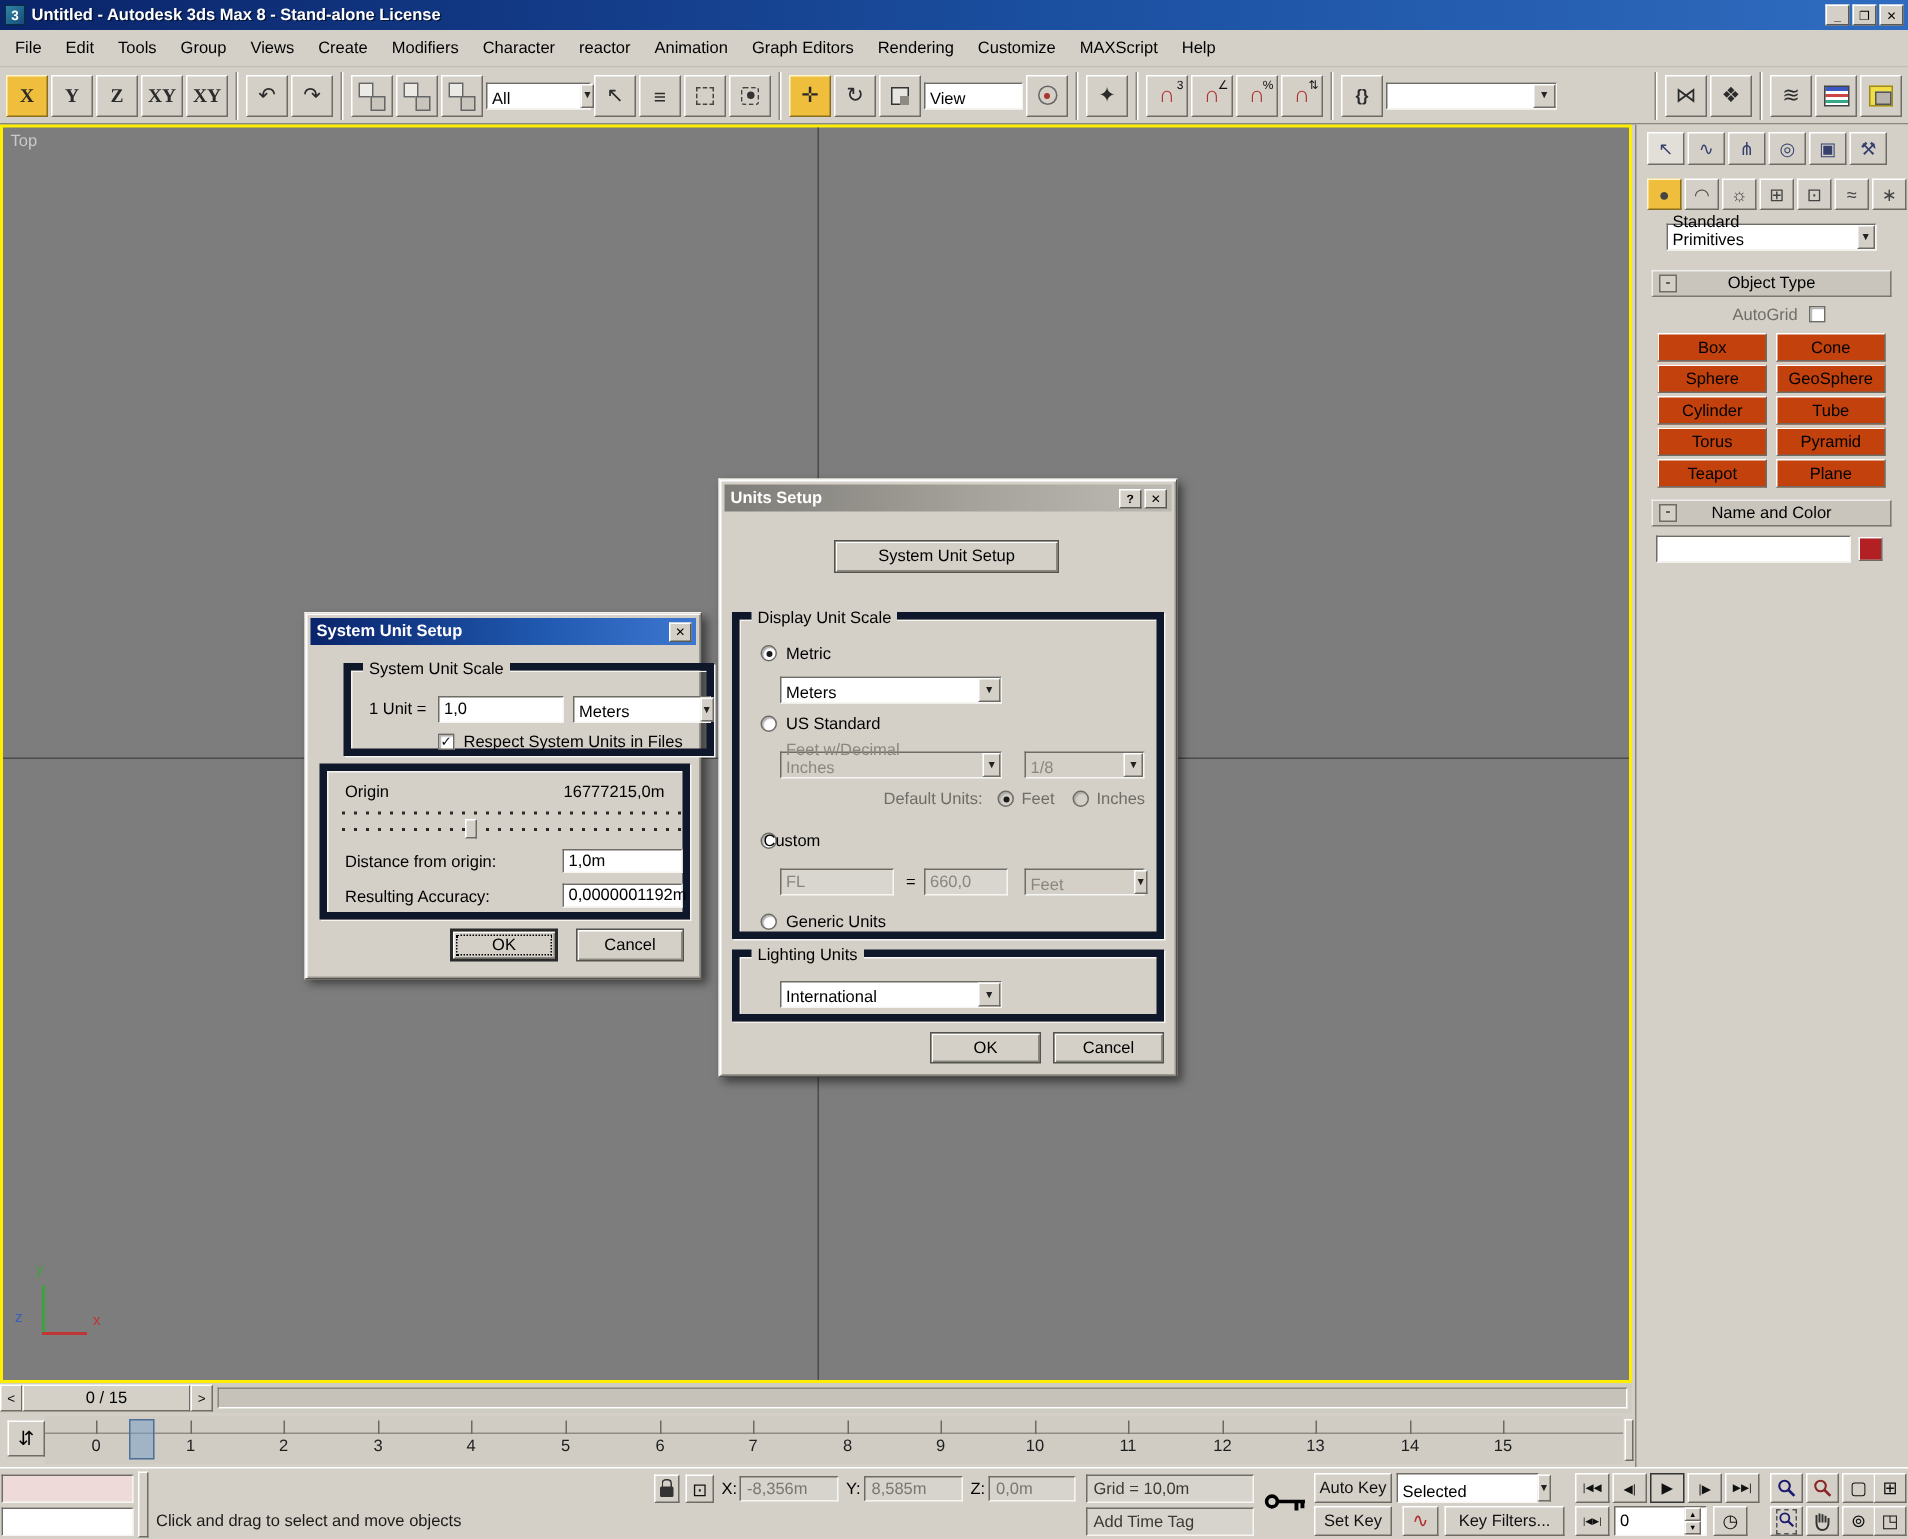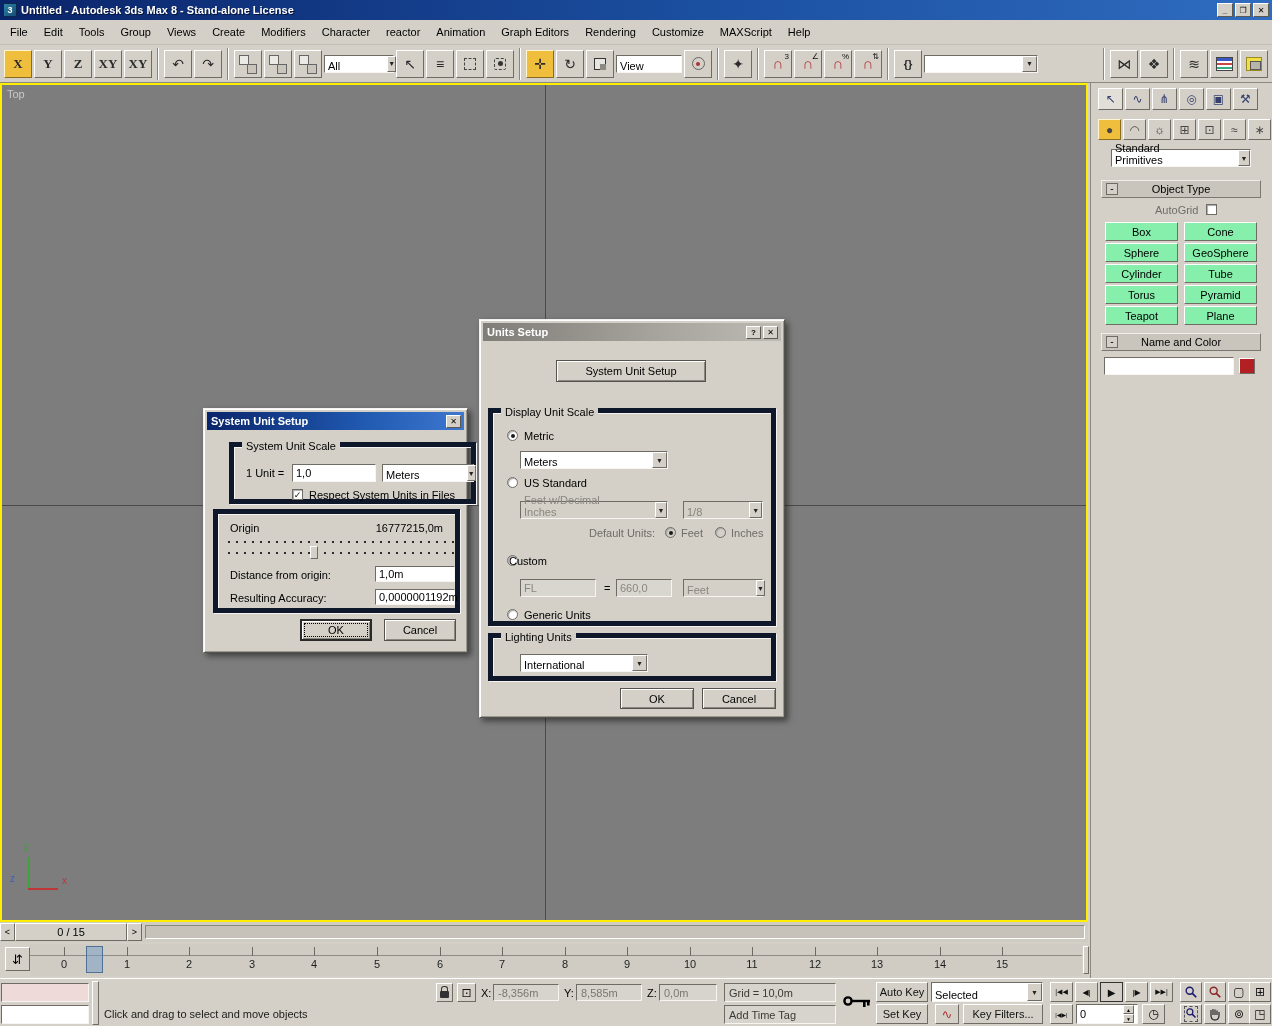--- a/index.html
+++ b/index.html
@@ -74,21 +74,21 @@
           display:inline-flex; align-items:center; justify-content:center; font-size:12px; color:#35406e; }
   .ptab.active { background:#e2dfd8; }
   .pcat { width:23px; height:21px; background:#d4d0c8; border:1px solid; border-color:#fff #6f6c66 #6f6c66 #fff;
           display:inline-flex; align-items:center; justify-content:center; font-size:12px; color:#454545; }
   .pcat.active { background:#eebe3c; border-color:#fff6d0 #8a6d1f #8a6d1f #fff6d0; }
   .rollout { position:absolute; left:10px; width:160px; height:18px; background:#c9c5bd;
              border:1px solid; border-color:#f0efec #7b786f #7b786f #f0efec; display:flex; align-items:center; }
   .rminus { width:12px; height:12px; margin:0 4px; background:#d4d0c8; border:1px solid #6f6c66;
             display:flex; align-items:center; justify-content:center; font-size:10px; line-height:8px; }
   .rtitle { flex:1; text-align:center; margin-right:20px; color:#000; }
-  .objbtn { position:absolute; width:73px; height:19px; background:#86efac; border:1px solid; border-color:#fff #6f6c66 #6f6c66 #fff;
+  .objbtn { position:absolute; width:73px; height:19px; background:#c2410c; border:1px solid; border-color:#fff #6f6c66 #6f6c66 #fff;
             display:flex; align-items:center; justify-content:center; font-size:11px; color:#000; }
 
   
   .dlg { position:absolute; background:#d4d0c8; border:1px solid; border-color:#f3f2ef #55534e #55534e #f3f2ef;
          box-shadow:inset 1px 1px 0 #fff, inset -1px -1px 0 #9a978f, 3px 3px 6px rgba(0,0,0,0.5); padding:3px; }
   .dlgtitle { height:18px; display:flex; align-items:center; padding-left:4px; color:#fff; font-weight:bold; font-size:11px; }
   .dlgtitle .tbtn { width:15px; height:13px; }
   .t-inactive { background:linear-gradient(90deg,#7f7d78 0%,#a8a59e 60%,#bdbab3 100%); }
   .t-active { background:linear-gradient(90deg,#0a246a 0%,#2059b0 60%,#3d77cf 100%); }
   .dots { position:absolute; height:2px; background-image:repeating-linear-gradient(90deg,#2b2b2b 0 2px,transparent 2px 8px); }
@@ -359,21 +359,21 @@
           <circle cx="6" cy="8" r="3.6" fill="none" stroke="#000" stroke-width="2.4"></circle>
           <line x1="10" y1="8" x2="28" y2="8" stroke="#000" stroke-width="2.4"></line>
           <rect x="21" y="8" width="2.6" height="6" fill="#000"></rect>
           <rect x="25" y="8" width="2.6" height="4.5" fill="#000"></rect>
         </svg>
     </span>
 
     <span class="sbtn" style="left:876px;top:3px;width:52px;height:20px;font-size:11px">Auto Key</span>
     <span class="sbtn" style="left:876px;top:25px;width:52px;height:20px;font-size:11px">Set Key</span>
 
-    <span class="dd abs" style="left:931px;top:3px;width:112px;height:20px">
+    <span class="dd abs" style="left:931px;top:3px;width:95px;height:20px">
       <span>Selected</span>
       <span class="ddbtn">▼</span>
     </span>
     <span class="sbtn" style="left:935px;top:25px;width:24px;height:20px;color:#b03030;font-size:13px">∿</span>
     <span class="sbtn" style="left:963px;top:25px;width:80px;height:20px;font-size:11px">Key Filters...</span>
 
     <span class="sbtn" style="left:1050px;top:3px;width:23px;height:20px;font-size:7px">|◀◀</span>
     <span class="sbtn" style="left:1075px;top:3px;width:23px;height:20px;font-size:8px">◀|</span>
     <span class="sbtn" style="left:1100px;top:3px;width:23px;height:20px;font-size:10px;border-color:#333 #333 #333 #333">▶</span>
     <span class="sbtn" style="left:1125px;top:3px;width:23px;height:20px;font-size:8px">|▶</span>
@@ -460,21 +460,21 @@
       <span class="dd dis abs" style="left:190px;top:166px;width:80px">
         <span>Feet</span>
         <span class="ddbtn">▼</span>
       </span>
       <span class="radio abs" style="left:14px;top:196px"></span>
       <span class="lbl" style="left:31px;top:196px">Generic Units</span>
     </div>
 
     <div class="group" style="left:8px;top:313px;width:288px;height:48px">
       <span class="legend">Lighting Units</span>
-      <span class="dd abs" style="left:27px;top:16px;width:128px">
+      <span class="dd abs" style="left:27px;top:16px;width:148px">
         <span>International</span>
         <span class="ddbtn">▼</span>
       </span>
     </div>
 
     <span class="wbtn abs" style="left:140px;top:368px;width:74px;height:21px">OK</span>
     <span class="wbtn abs" style="left:222px;top:368px;width:74px;height:21px">Cancel</span>
   </div>
 
   <div class="dlg" style="left:203px;top:408px;width:265px;height:245px;z-index:40">

